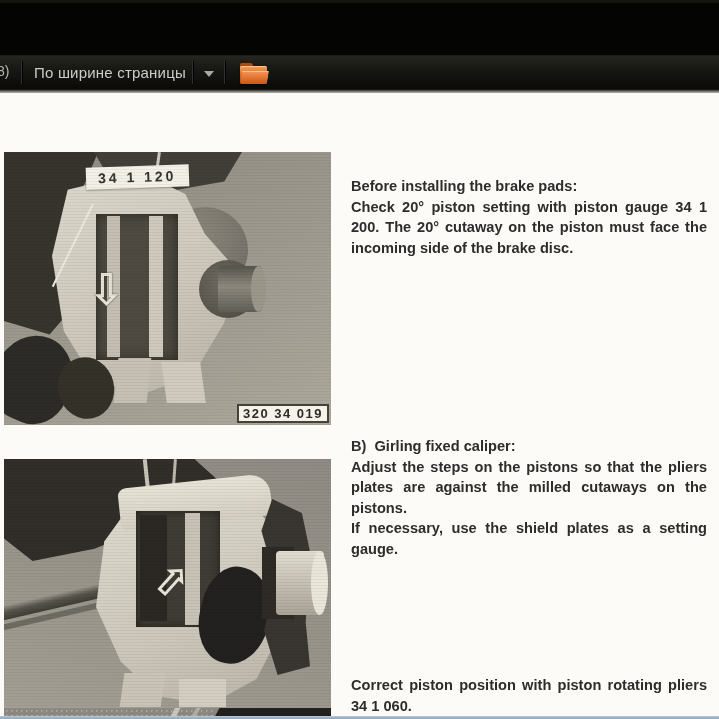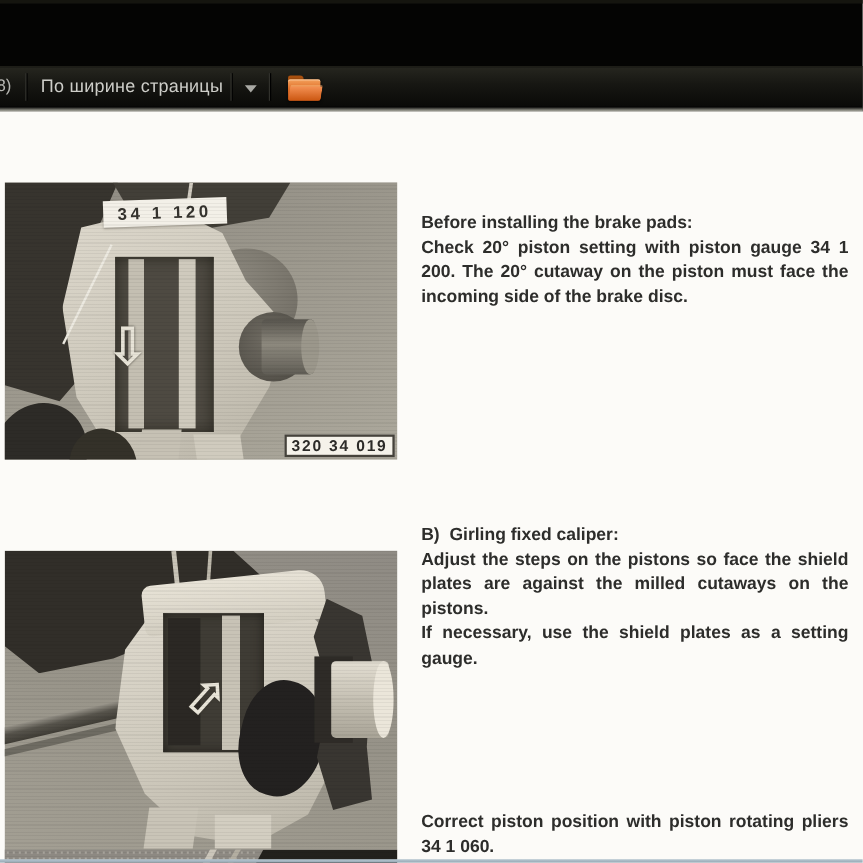--- a/index.html
+++ b/index.html
@@ -56,21 +56,21 @@
   .photo1{top:0;height:50px;background:linear-gradient(180deg,#ccc8bf,#dcd8cf);}
   .p1-blobL{left:40px;top:0;width:54px;height:42px;background:#4a473f;
     clip-path:polygon(15% 0,85% 0,100% 55%,60% 100%,18% 85%,0 38%);}
   .p1-beam{left:86px;top:0;width:136px;height:13px;background:#56534b;}
   .p1-leg1{left:100px;top:9px;width:35px;height:37px;background:#3d3a33;clip-path:polygon(0 0,100% 0,76% 100%,24% 100%);}
   .p1-leg2{left:177px;top:9px;width:31px;height:33px;background:#45423a;clip-path:polygon(0 0,100% 0,80% 100%,20% 100%);}
   .p1-wingR{left:206px;top:0;width:64px;height:20px;background:#3a3731;clip-path:polygon(0 0,100% 0,68% 100%,0 72%);}
   .p1-shadow{left:92px;top:33px;width:134px;height:13px;background:#a5a196;border-radius:50%;opacity:.75;}
 
   
-  .photo2{top:59px;height:231px;background:linear-gradient(155deg,#8e8a82 0%,#9c988d 45%,#aca89c 100%);}
+  .photo2{top:59px;height:273px;background:linear-gradient(155deg,#8e8a82 0%,#9c988d 45%,#aca89c 100%);}
   .p2-darkTL{left:0;top:0;width:152px;height:192px;background:#37342e;
     clip-path:polygon(0 0,62% 0,50% 22%,70% 45%,55% 72%,30% 95%,0 88%);}
   .p2-topband{left:90px;top:0;width:148px;height:42px;background:#423f38;
     clip-path:polygon(0 0,100% 0,88% 70%,40% 100%,10% 60%);}
   .p2-rod{left:150px;top:0;width:3px;height:56px;background:#cfcabf;transform:rotate(8deg);}
   .p2-caliper{left:48px;top:20px;width:196px;height:221px;
     background:linear-gradient(150deg,#ddd8cc 0%,#cdc8bb 55%,#b7b2a5 100%);
     clip-path:polygon(8% 8%,45% 0,68% 10%,78% 28%,95% 45%,88% 68%,72% 92%,48% 100%,22% 95%,6% 72%,0 38%);}
   .p2-drum{left:158px;top:55px;width:86px;height:86px;border-radius:50%;
     background:radial-gradient(circle at 35% 35%,#8d897f,#6f6b62);}
@@ -223,21 +223,21 @@
       <div class="grain"></div>
     </figure>
 
     <div class="tcol" style="top:62px">
       <div class="hd">Before installing the brake pads:</div>
       <p>Check 20° piston setting with piston gauge 34 1 200. The 20° cutaway on the piston must face the incoming side of the brake disc.</p>
     </div>
 
     <div class="tcol" style="top:322px">
       <div class="hd">B)  Girling fixed caliper:</div>
-      <p>Adjust the steps on the pistons so face the shield plates are against the milled cutaways on the pistons.</p>
+      <p>Adjust the steps on the pistons so that the pliers plates are against the milled cutaways on the pistons.</p>
       <p>If necessary, use the shield plates as a setting gauge.</p>
     </div>
 
     <div class="tcol" style="top:582px">
       <p>Correct piston position with piston rotating pliers 34 1 060.</p>
     </div>
 
   </div>
 
   <div class="bottom-line"></div>

